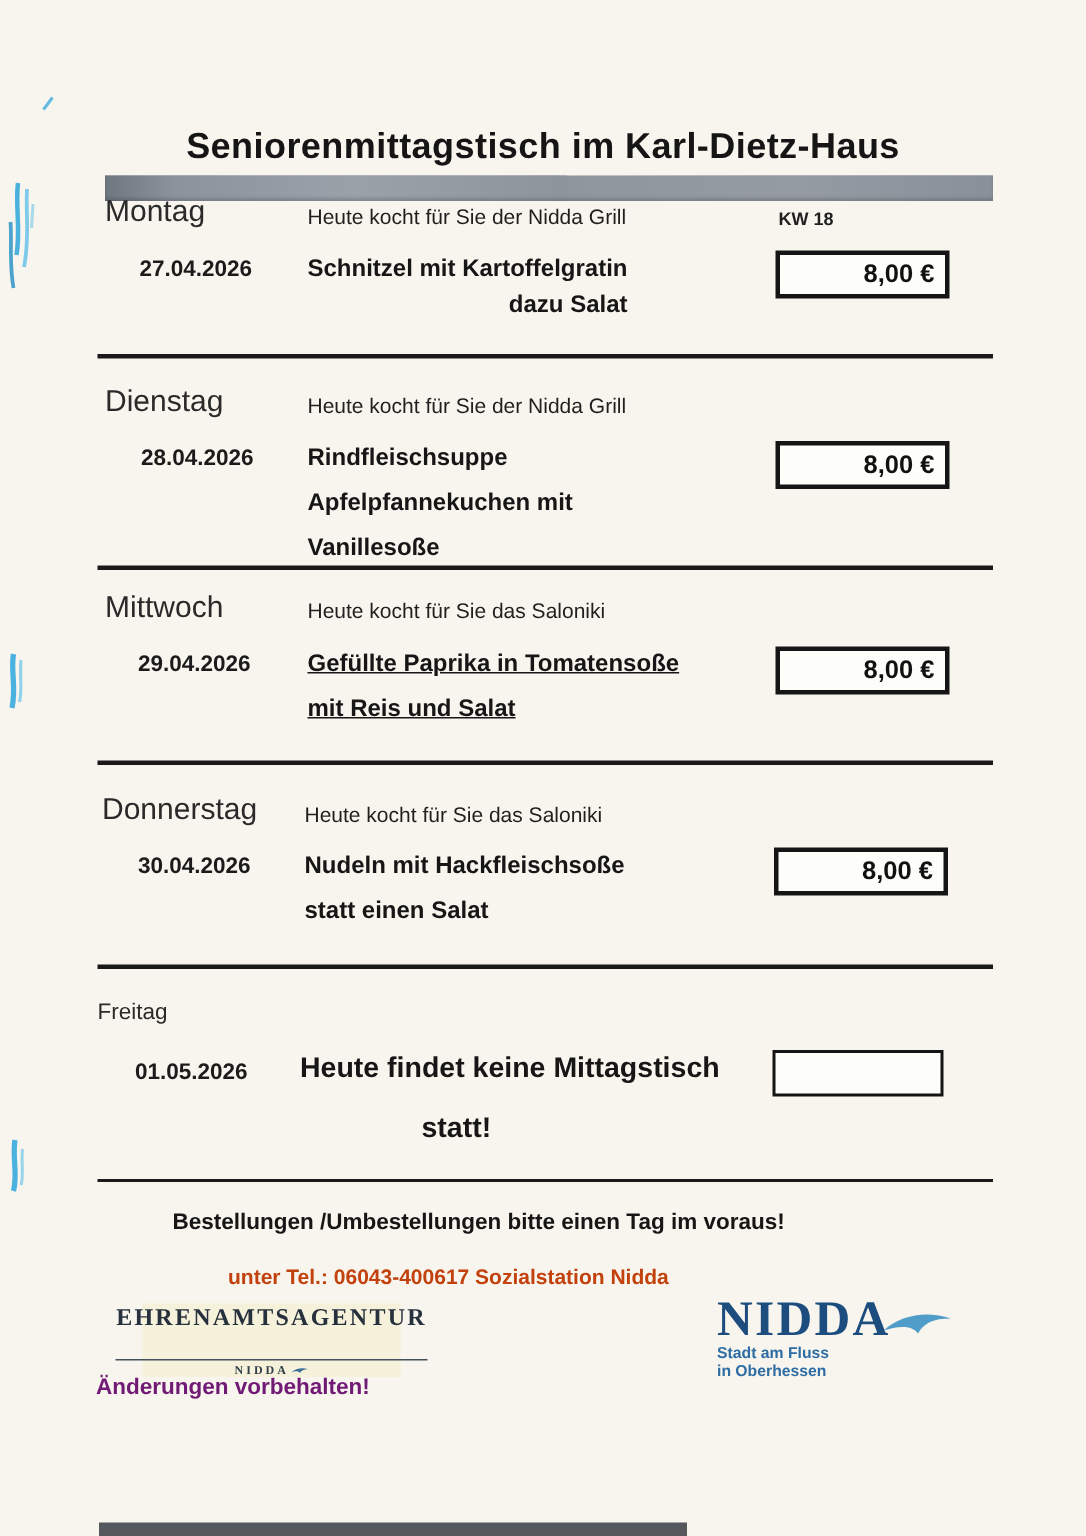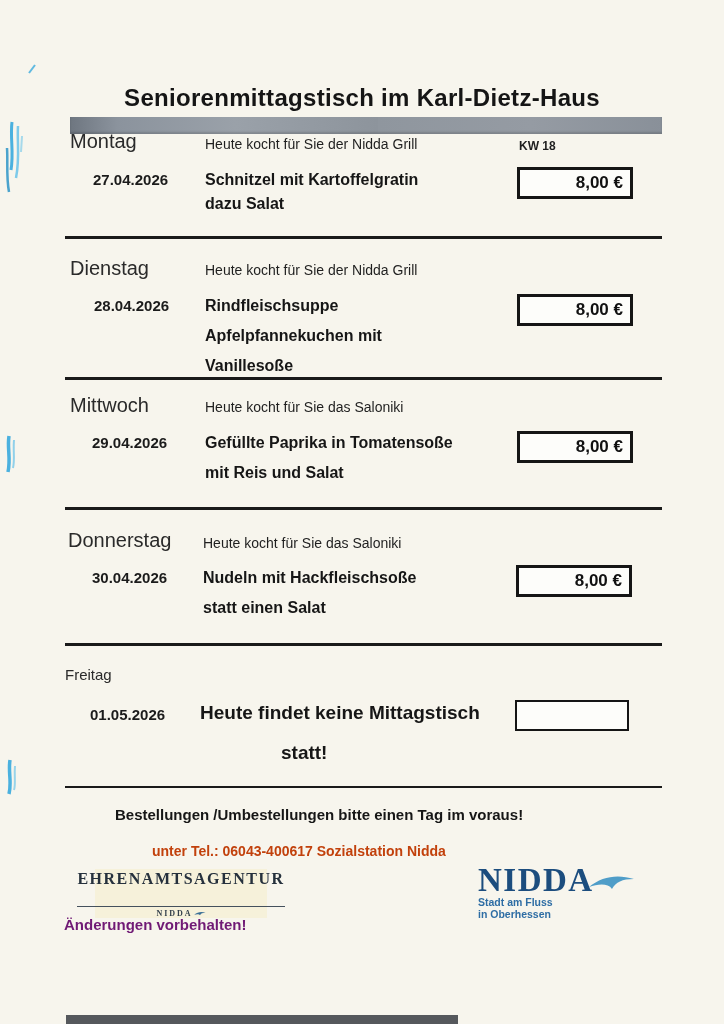--- a/index.html
+++ b/index.html
@@ -19,21 +19,21 @@
     background:linear-gradient(90deg,#6e7680 0%,#8b939d 8%,#9aa1a9 28%,#8d949c 52%,#97774d00 52%,#959ba3 78%,#899099 100%);
     background-color:#8f969e;
     box-shadow:inset 0 -2px 2px rgba(0,0,0,0.15);
   }
   .day-label { position:absolute; font-size:20px; color:#2a2a2a; }
   .day-label.small { font-size:15px; }
   .caterer { position:absolute; font-size:14px; color:#1f1f1f; }
   .kw { position:absolute; font-size:12px; font-weight:bold; color:#1f1f1f; }
   .date { position:absolute; font-size:15px; font-weight:bold; color:#1b1b1b; }
   .meal { position:absolute; font-size:16px; font-weight:bold; line-height:30px; color:#161616; }
-  .meal.tight { line-height:24px; }
+  .meal.tight { line-height:24px;text-align:right; }
   .meal-line-big { position:absolute; font-size:19px; font-weight:bold; color:#161616; }
   .price-box {
     position:absolute; width:103px; height:26px;
     border:3px solid #151515; background:#fdfdfa;
     display:flex; align-items:center; justify-content:flex-end;
     padding-right:7px; font-size:17px; font-weight:bold; color:#111;
     box-sizing:content-box;
   }
   .price-box.empty { border-width:2px; height:27px; }
   .divider { position:absolute; left:65px; width:597px; height:3px; background:#1a1a1a; }
@@ -117,21 +117,21 @@
   </div>
   <div class="price-box" style="left:517px;top:294px;">
     <span>8,00 €</span>
   </div>
 
   <div class="divider" style="top:377px;"></div>
 
   <div class="day-label" style="left:70px;top:394px;">Mittwoch</div>
   <div class="caterer" style="left:205px;top:399px;">Heute kocht für Sie das Saloniki</div>
   <div class="date" style="left:92px;top:434px;">29.04.2026</div>
-  <div class="meal" style="left:205px;top:428px;">
+  <div class="meal" style="left:205px;top:428px;text-decoration:underline;">
     <div>Gefüllte Paprika in Tomatensoße</div>
     <div>mit Reis und Salat</div>
   </div>
   <div class="price-box" style="left:517px;top:431px;">
     <span>8,00 €</span>
   </div>
 
   <div class="divider" style="top:507px;"></div>
 
   <div class="day-label" style="left:68px;top:529px;">Donnerstag</div>

